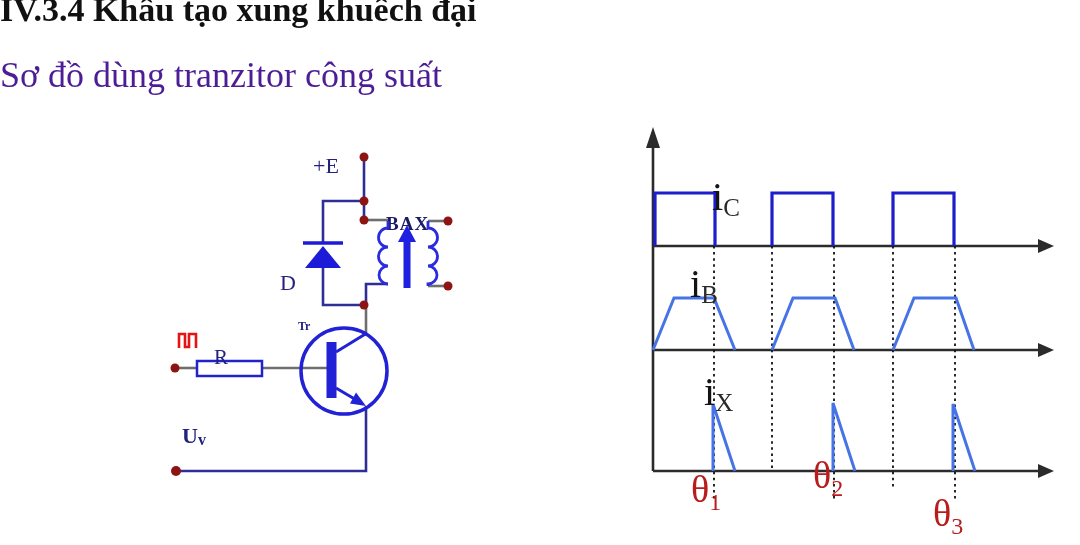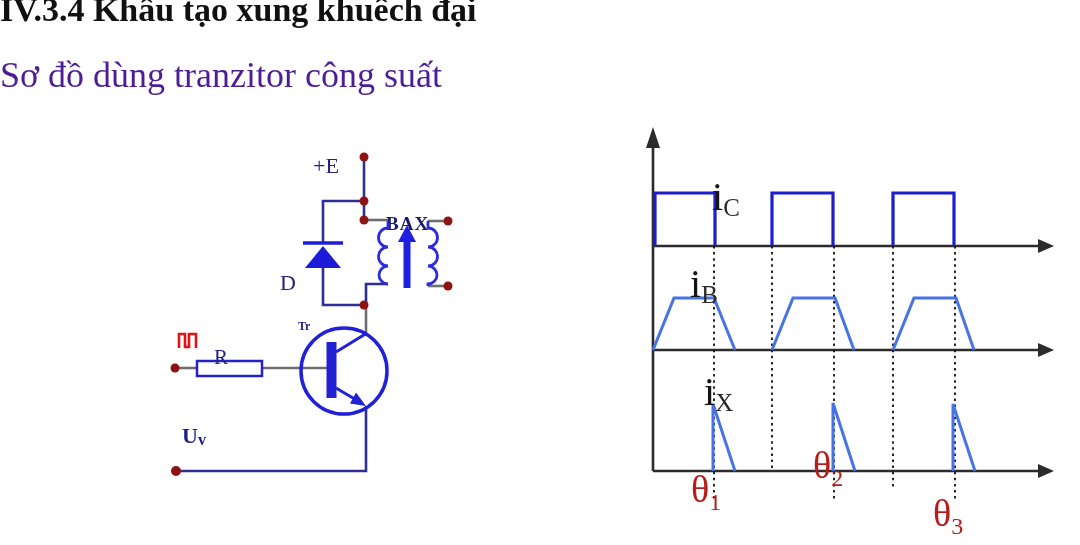--- a/index.html
+++ b/index.html
@@ -27,21 +27,21 @@
   .sig .base{font-size:40px;}
   .sig .sub{font-size:25px;position:relative;top:6px;color:#2a2a2a;}
   .lbl-ic{left:712px;top:177px;}
   .lbl-ib{left:690px;top:264px;text-align:right;}
   .lbl-ix{left:704px;top:372px;}
 
   .theta{color:#b91c1c;}
   .theta .base{font-size:38px;}
   .theta .sub{font-size:24px;position:relative;top:8px;}
   .lbl-th1{left:691px;top:470px;}
-  .lbl-th2{left:813px;top:446px;}
+  .lbl-th2{left:813px;top:456px;}
   .lbl-th3{left:933px;top:494px;}
 </style>
 </head>
 <body>
 
 <div id="page">
 
   <div id="under-labels">
     <div class="abs lbl-bax">BAX</div>
   </div>

